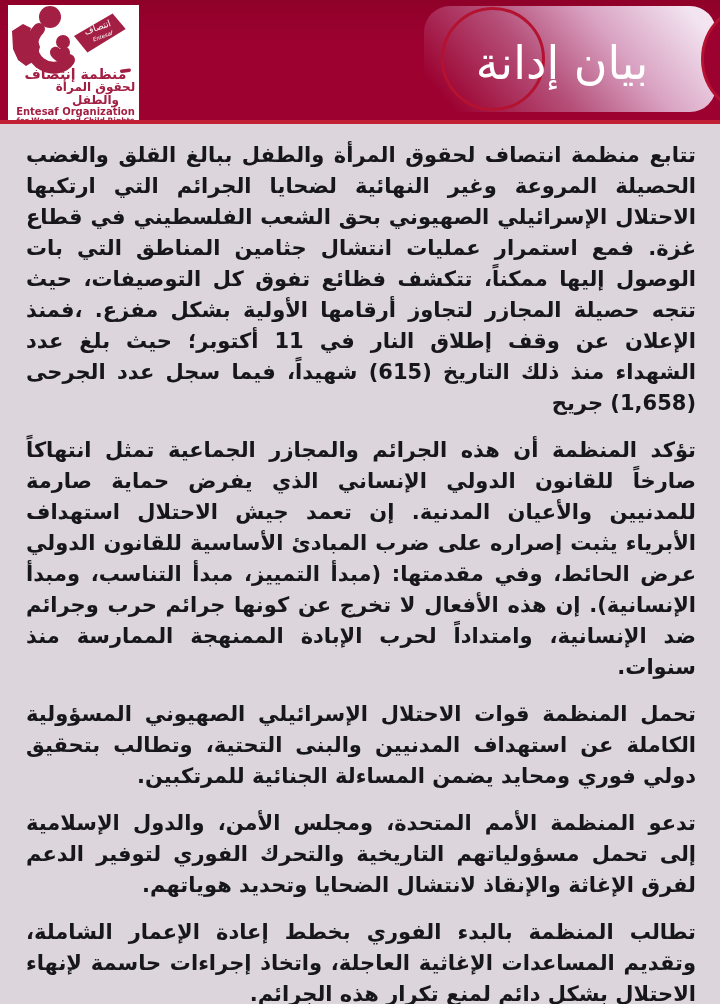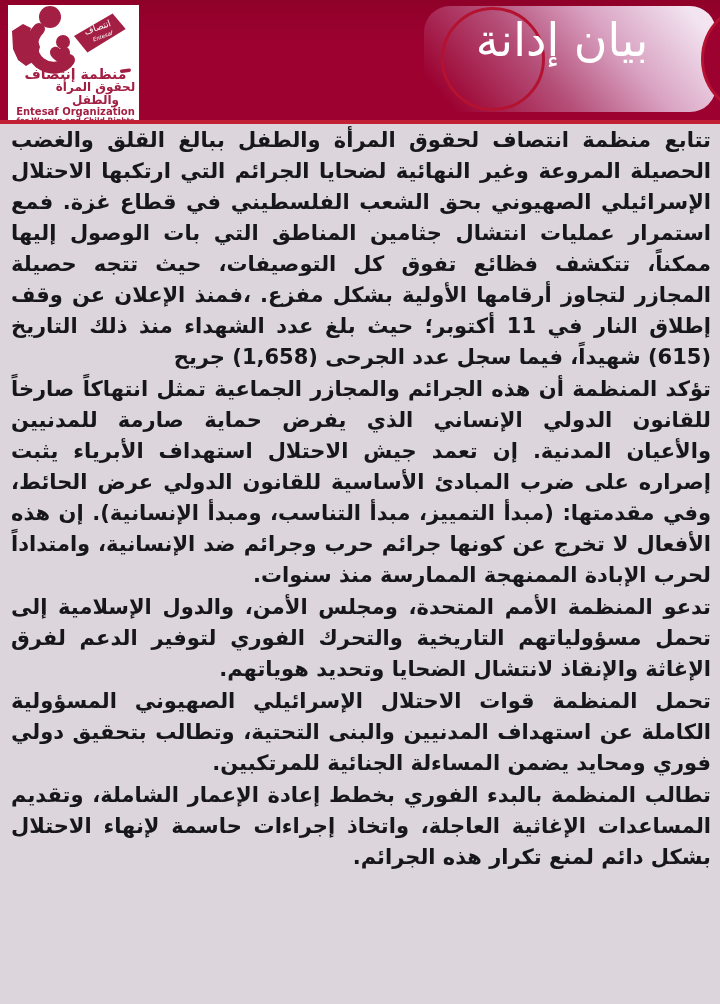--- a/index.html
+++ b/index.html
@@ -35,21 +35,21 @@
   }
   .corner-circle{
     position:absolute;left:701px;top:2px;width:114px;height:114px;
     border-radius:50%;
     background:var(--banner-bg);
     border:3px solid var(--ring-red);
     box-sizing:border-box;
     z-index:3;
   }
   .banner-title{
-    position:absolute;left:424px;top:0;width:276px;height:80px;
+    position:absolute;left:424px;top:23px;width:276px;height:80px;
     display:flex;align-items:center;justify-content:center;
     color:var(--banner-text);
     font-size:46px;font-weight:400;
     direction:rtl;
     z-index:4;
   }
   
   .logo-box{
     position:absolute;left:8px;top:5px;width:131px;height:122px;
     background:#ffffff;
@@ -70,21 +70,21 @@
     margin:12px 10px 14px 10px;
     text-align:center;
     color:var(--title-red);
     font-size:26px;font-weight:bold;
     line-height:41px;
     text-decoration:underline;
     white-space:pre-line;
   }
   .body-text{padding:0 8px 0 10px;}
   .body-text p{
-    margin:1px;
+    margin:16px;
     color:var(--body-text);
     font-size:21px;font-weight:bold;
     line-height:31px;
     text-align:justify;
     text-align-last:right;
   }
 </style>
 </head>
 <body>
 
@@ -124,20 +124,20 @@
         <div class="logo-en2">for Woman and Child Rights</div>
       </div>
     </div>
   </header>
 
   <main>
 
     <section class="body-text">
       <p>تتابع منظمة انتصاف لحقوق المرأة والطفل ببالغ القلق والغضب الحصيلة المروعة وغير النهائية لضحايا الجرائم التي ارتكبها الاحتلال الإسرائيلي الصهيوني بحق الشعب الفلسطيني في قطاع غزة. فمع استمرار عمليات انتشال جثامين المناطق التي بات الوصول إليها ممكناً، تتكشف فظائع تفوق كل التوصيفات، حيث تتجه حصيلة المجازر لتجاوز أرقامها الأولية بشكل مفزع. ،فمنذ الإعلان عن وقف إطلاق النار في 11 أكتوبر؛ حيث بلغ عدد الشهداء منذ ذلك التاريخ (615) شهيداً، فيما سجل عدد الجرحى (1,658) جريح</p>
       <p>تؤكد المنظمة أن هذه الجرائم والمجازر الجماعية تمثل انتهاكاً صارخاً للقانون الدولي الإنساني الذي يفرض حماية صارمة للمدنيين والأعيان المدنية. إن تعمد جيش الاحتلال استهداف الأبرياء يثبت إصراره على ضرب المبادئ الأساسية للقانون الدولي عرض الحائط، وفي مقدمتها: (مبدأ التمييز، مبدأ التناسب، ومبدأ الإنسانية). إن هذه الأفعال لا تخرج عن كونها جرائم حرب وجرائم ضد الإنسانية، وامتداداً لحرب الإبادة الممنهجة الممارسة منذ سنوات.</p>
+      <p>تحمل المنظمة قوات الاحتلال الإسرائيلي الصهيوني المسؤولية الكاملة عن استهداف المدنيين والبنى التحتية، وتطالب بتحقيق دولي فوري ومحايد يضمن المساءلة الجنائية للمرتكبين.</p>
       <p>تدعو المنظمة الأمم المتحدة، ومجلس الأمن، والدول الإسلامية إلى تحمل مسؤولياتهم التاريخية والتحرك الفوري لتوفير الدعم لفرق الإغاثة والإنقاذ لانتشال الضحايا وتحديد هوياتهم.</p>
-      <p>تحمل المنظمة قوات الاحتلال الإسرائيلي الصهيوني المسؤولية الكاملة عن استهداف المدنيين والبنى التحتية، وتطالب بتحقيق دولي فوري ومحايد يضمن المساءلة الجنائية للمرتكبين.</p>
       <p>تطالب المنظمة بالبدء الفوري بخطط إعادة الإعمار الشاملة، وتقديم المساعدات الإغاثية العاجلة، واتخاذ إجراءات حاسمة لإنهاء الاحتلال بشكل دائم لمنع تكرار هذه الجرائم.</p>
     </section>
 
   </main>
 
 </div>
 
 </body></html>

